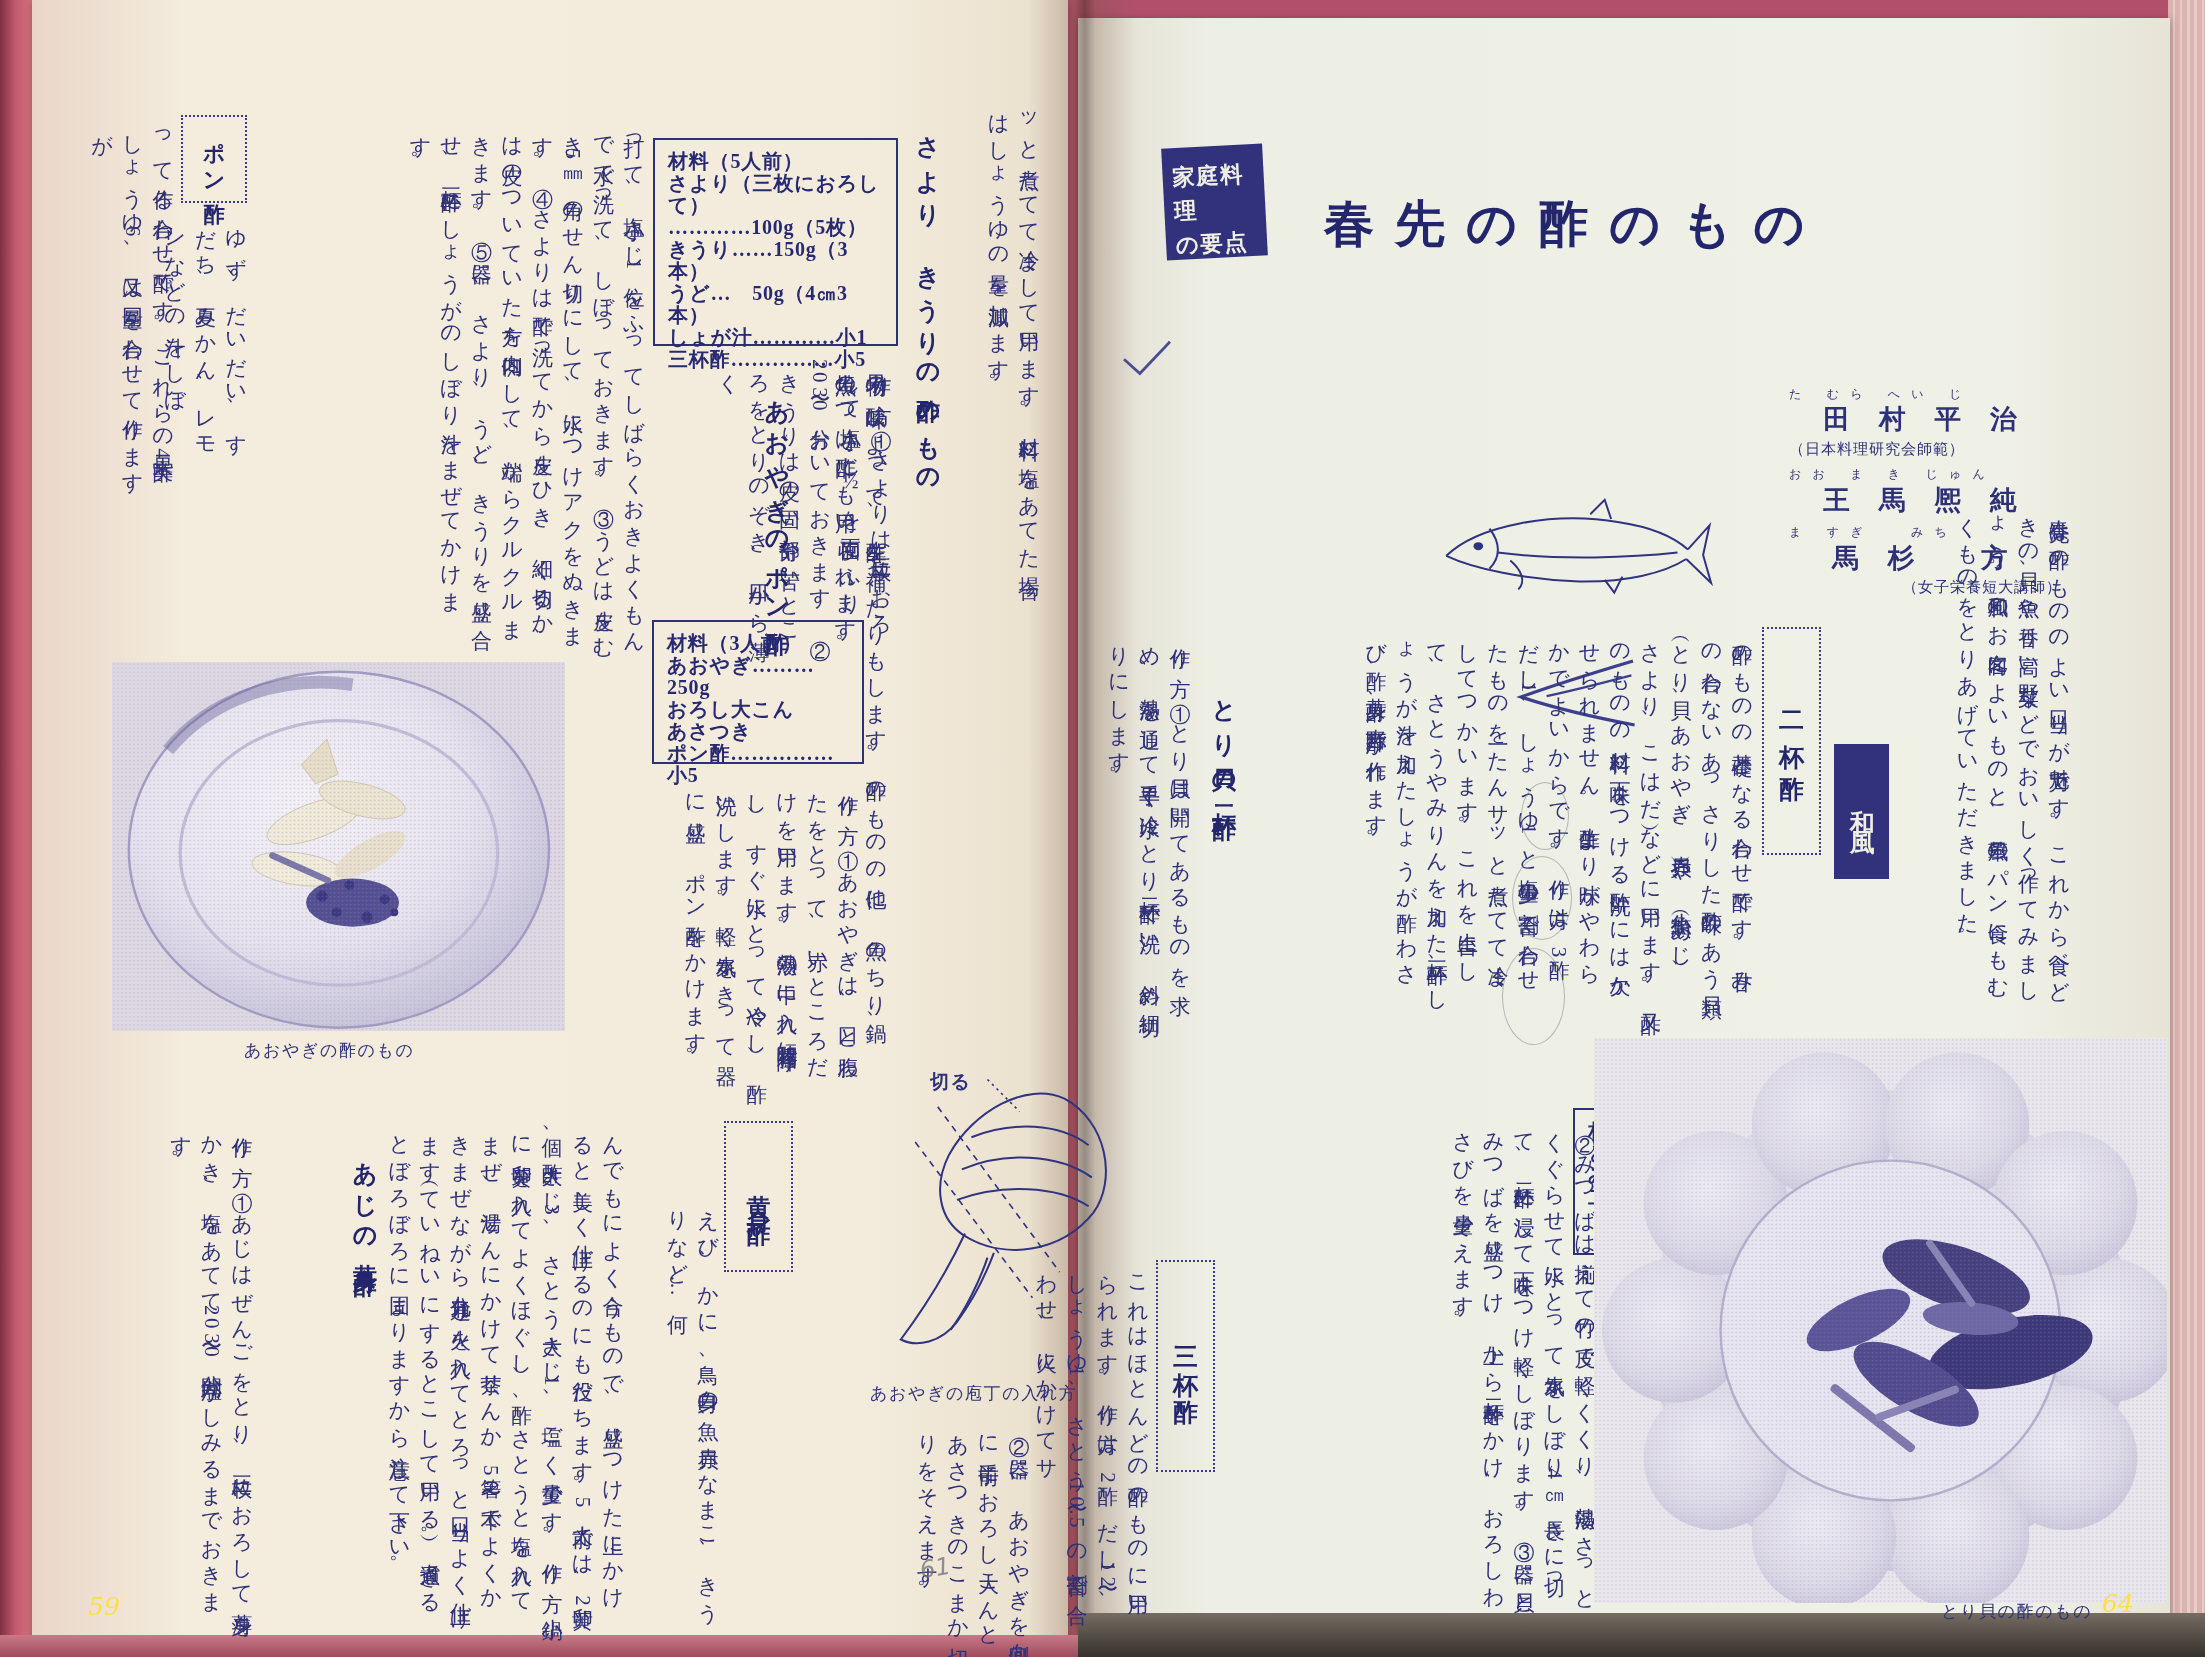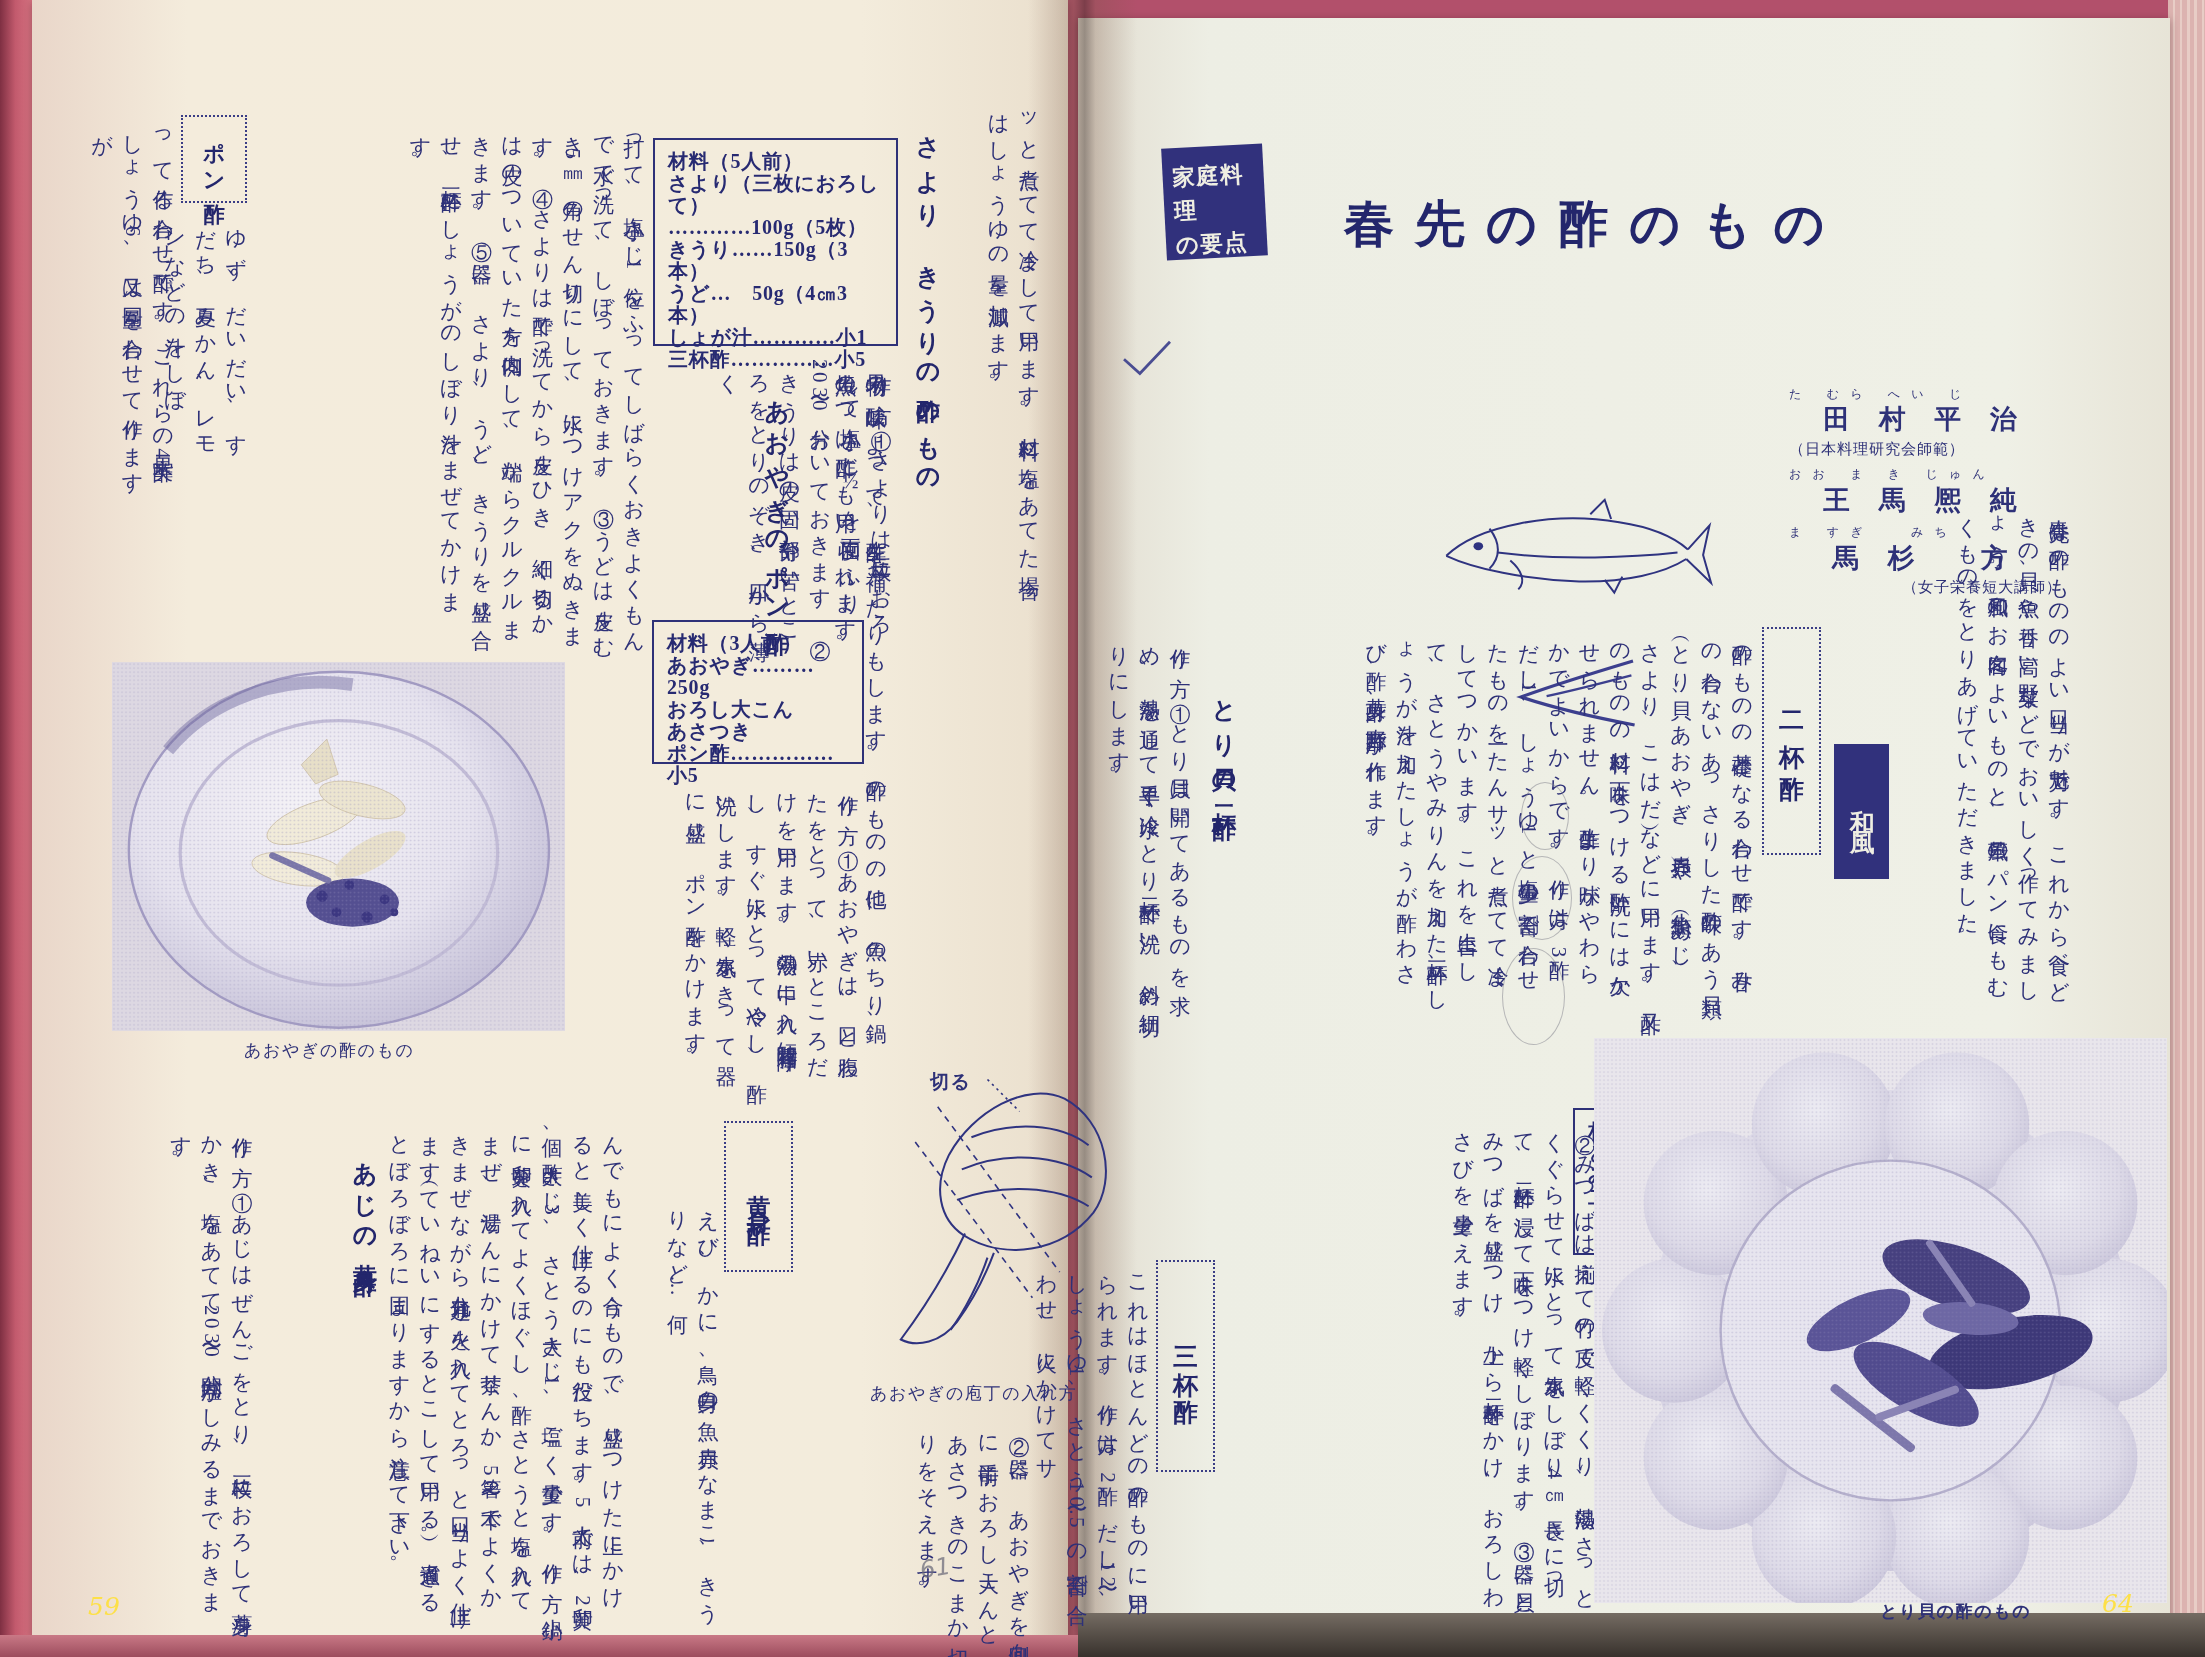--- a/index.html
+++ b/index.html
@@ -25,21 +25,21 @@
         color:#2e3178; font-size:21px; line-height:30.5px; letter-spacing:2.4px; }
   .head { font-weight:bold; font-size:24px; letter-spacing:5.6px; color:#23266c; }
   .dotted-head { position:absolute; writing-mode:vertical-rl; box-sizing:border-box;
         border:2.4px dotted #3a3d85; color:#23266c; font-weight:bold;
         display:flex; align-items:center; justify-content:center; }
   .mat-box { position:absolute; box-sizing:border-box; border:2.4px solid #2e3178;
         color:#272a72; font-weight:600; font-size:20px; line-height:22px;
         padding:9.6px 13px; white-space:pre-line; letter-spacing:0.8px; }
   .caption { position:absolute; color:#2e3178; font-size:17px; letter-spacing:1.6px; }
   .badge { background:#31317c; color:#efeee2; }
-  .title { position:absolute; color:#23266c; font-size:50px; font-weight:600; letter-spacing:21px; white-space:nowrap;margin-left:20px; }
+  .title { position:absolute; color:#23266c; font-size:50px; font-weight:600; letter-spacing:21px; white-space:nowrap; }
   .corner-badge { position:absolute; box-sizing:border-box; padding:13px 9.6px;
         font-size:22.4px; font-weight:bold; line-height:34px; white-space:pre-line;
         transform:rotate(-3deg); letter-spacing:1.6px; }
   .authors { position:absolute; color:#2e3178; }
   .a-furi { font-size:12px; letter-spacing:11.2px; margin-bottom:-1.6px; }
   .a-name { font-size:26.5px; letter-spacing:11.2px; font-weight:600;text-align:center; }
   .a-note { font-size:15.2px; letter-spacing:0.8px; margin-top:1.6px; }
   .pagenum { position:absolute; color:#fde047; font-size:25px; font-style:italic; font-family:"DejaVu Serif", serif; }
   .pencil { position:absolute; color:rgba(106,106,120,.72); font-family:"DejaVu Sans", sans-serif;
         font-style:italic; font-size:24px; }
@@ -160,21 +160,21 @@
       <ellipse cx="520" cy="392" rx="104" ry="42" fill="#3d3878" transform="rotate(-12 520 392)"></ellipse>
       <ellipse cx="402" cy="432" rx="88" ry="34" fill="#514b8e" transform="rotate(30 402 432)"></ellipse>
       <ellipse cx="330" cy="352" rx="70" ry="28" fill="#5a5497" transform="rotate(-25 330 352)"></ellipse>
       <ellipse cx="470" cy="350" rx="60" ry="20" fill="#6d67a4" transform="rotate(5 470 350)"></ellipse>
       <rect x="300" y="430" width="130" height="11" rx="5" fill="#7d77ab" transform="rotate(38 300 430)"></rect>
       <rect x="350" y="470" width="110" height="10" rx="5" fill="#8a84b5" transform="rotate(-20 350 470)"></rect>
       <rect x="420" y="250" width="100" height="9" rx="4" fill="#8a84b5" transform="rotate(55 420 250)"></rect>
     </g>
     <rect width="715" height="705" fill="url(#ht2)"></rect>
   </svg>
-  <div class="caption" style="left:1880px;top:1600px;font-weight:bold;">とり貝の酢のもの</div>
+  <div class="caption" style="left:1941px;top:1600px;">とり貝の酢のもの</div>
 
   <div class="pagenum" style="left:2102px;top:1589px;">64</div>
 
   <div class="vt" style="left:956px;top:100px;width:88px;height:485px;">ッと煮たてて冷まして用います。材料に塩をあてた場合はしょうゆの量を加減します。</div>
 
   <svg style="position:absolute;left:1119px;top:337px;" width="56" height="46" viewBox="0 0 70 58">
     <path d="M6 28 L26 46 L64 6" fill="none" stroke="#4a4d92" stroke-width="3.5"></path>
   </svg>
 
   <div class="vt head" style="left:898px;top:120px;width:45px;height:473px;">さより　きうりの酢のもの</div>

